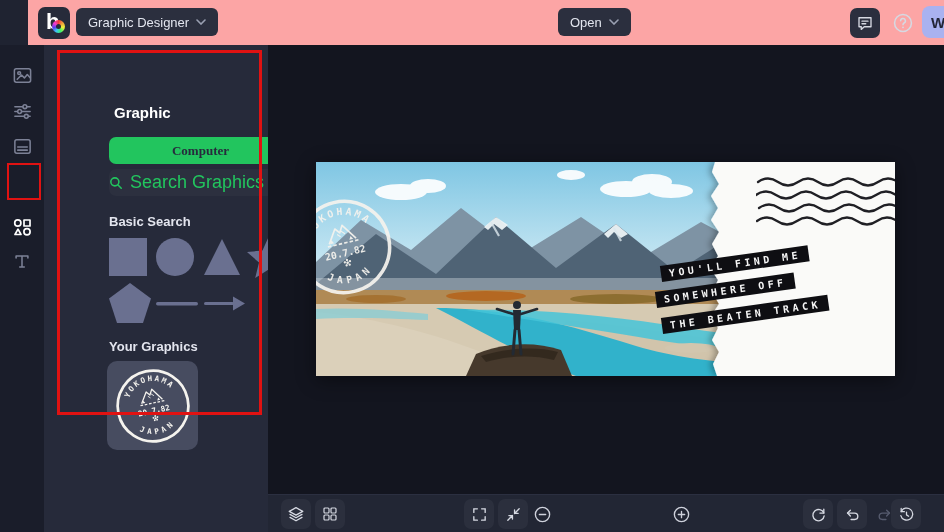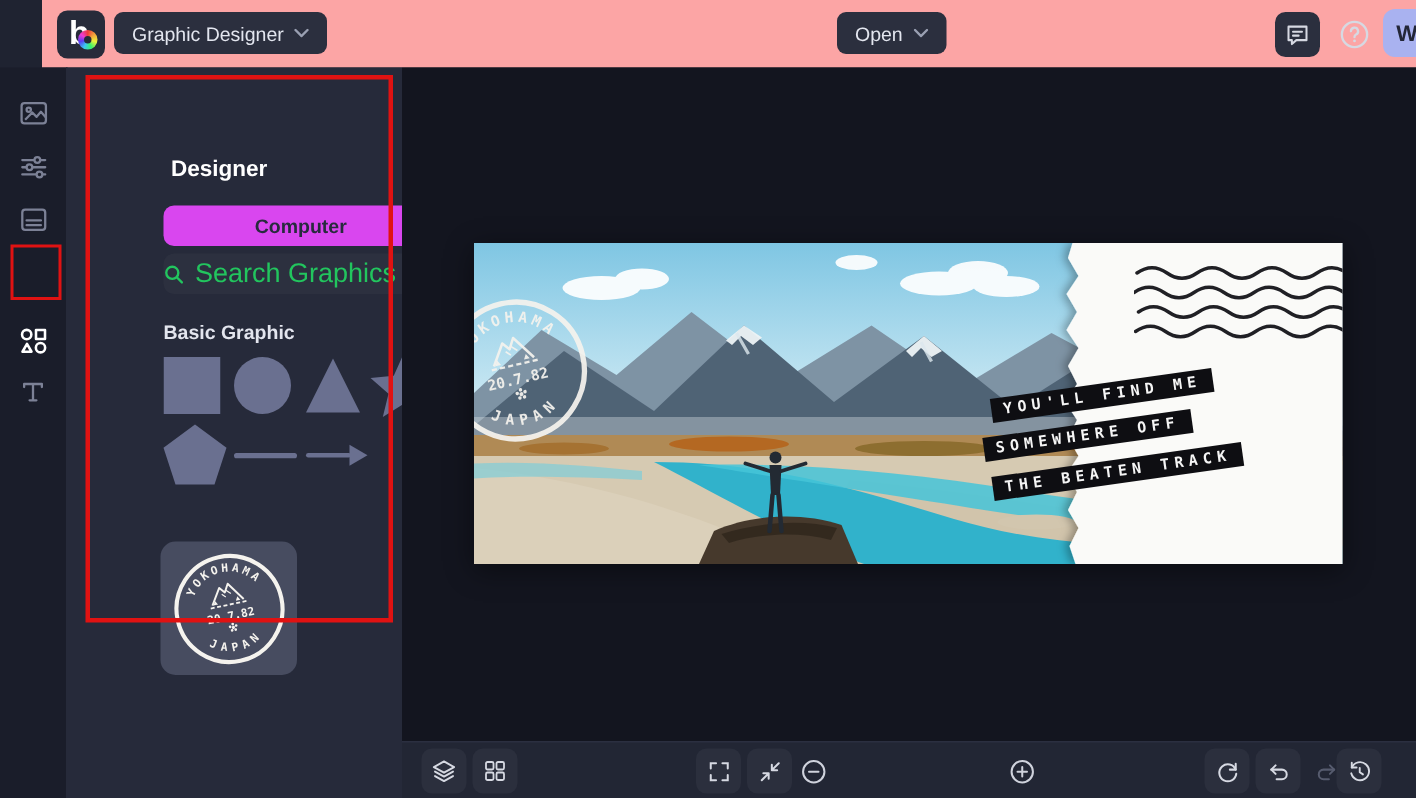--- a/index.html
+++ b/index.html
@@ -29,22 +29,22 @@
 
   
   #iconbar{left:0;top:45px;width:44px;height:487px;background:#1a1d2a;border-right:1px solid #242836;}
   .side-item{position:absolute;left:0;width:44px;height:36px;display:flex;align-items:center;justify-content:center;color:#7c8196;cursor:pointer;}
   .side-item.active{color:#ffffff;}
 
   
   #panel{left:44px;top:45px;width:224px;height:487px;background:#262a3a;}
   #panel-title{left:70px;top:59px;font-size:15px;font-weight:bold;color:#ffffff;}
   #info-btn{left:231px;top:58px;color:#c9cdda;cursor:pointer;}
-  .btn-accent{left:65px;top:92px;width:183px;height:27px;background:#d946ef;border-radius:7px;color:#272b3d;
-    font-size:13px;font-weight:bold;display:flex;align-items:center;justify-content:center;cursor:pointer;}
+  .btn-accent{left:65px;top:92px;width:183px;height:27px;background:#22c55e;border-radius:7px;color:#272b3d;
+    font-size:13px;font-weight:bold;display:flex;align-items:center;justify-content:center;cursor:pointer;font-family:Liberation Serif, serif;}
   .btn-search{left:65px;top:124px;width:183px;height:27px;background:#2c303f;border-radius:7px;color:#22c55e;
     font-size:18px;display:flex;align-items:center;justify-content:flex-start;gap:7px;cursor:pointer;}
   .section-head{position:absolute;left:65px;width:183px;height:16px;display:flex;align-items:center;justify-content:space-between;cursor:pointer;}
   .section-label{font-size:13px;font-weight:bold;color:#e3e5ee;}
   .collapse{color:#9aa0b2;}
   .shape{position:absolute;cursor:pointer;}
   .shape svg{display:block;}
   #your-tile{left:63px;top:316px;width:91px;height:89px;background:#474c60;border-radius:10px;cursor:pointer;
     display:flex;align-items:center;justify-content:center;}
 
@@ -152,41 +152,41 @@
       </svg>
     </div>
     <div class="side-item" style="top:198px">
       <svg width="20" height="20" viewBox="0 0 22 22" fill="none" stroke="currentColor" stroke-width="1.7" stroke-linecap="round">
         <path d="M4.5,5.5 h13 M4.5,5.5 v2.2 M17.5,5.5 v2.2 M11,5.5 v12 M8.5,17.5 h5"></path>
       </svg>
     </div>
   </div>
 
   <div id="panel" class="abs">
-    <div id="panel-title" class="abs">Designer</div>
+    <div id="panel-title" class="abs">Graphic</div>
     <div id="info-btn" class="abs">
       <svg width="17" height="17" viewBox="0 0 18 18" fill="none" stroke="currentColor" stroke-width="1.4">
         <circle cx="9" cy="9" r="7.6"></circle>
           <path d="M9,8 v5" stroke-linecap="round"></path>
           <circle cx="9" cy="5.3" r=".9" fill="currentColor" stroke="none"></circle>
       </svg>
     </div>
     <div class="abs btn-accent">
       <span>Computer</span>
     </div>
     <div class="abs btn-search">
       <svg width="14" height="14" viewBox="0 0 16 16" fill="none" stroke="currentColor" stroke-width="1.8" stroke-linecap="round">
         <circle cx="6.7" cy="6.7" r="4.6"></circle>
           <path d="M10.3,10.3 L14,14"></path>
       </svg>
       <span>Search Graphics</span>
     </div>
 
     <div class="section-head" style="top:168px">
-      <span class="section-label">Basic Graphic</span>
+      <span class="section-label">Basic Search</span>
       <svg class="collapse" width="10" height="6" viewBox="0 0 10 6">
           <path d="M1,5 L5,1 L9,5" fill="none" stroke="currentColor" stroke-width="1.6" stroke-linecap="round"></path>
         </svg>
     </div>
 
     <div class="shape" style="left:65px;top:193px">
       <svg width="38" height="38">
           <rect width="38" height="38" fill="#6a7090"></rect>
         </svg>
     </div>
@@ -217,20 +217,26 @@
         </svg>
     </div>
     <div class="shape" style="left:158px;top:249px">
       <svg width="44" height="19" viewBox="0 0 44 19">
           <path d="M2,8 h30 v-2 M2,11 h30 v2" fill="none"></path>
           <rect x="2" y="8" width="30" height="3" rx="1.5" fill="#6a7090"></rect>
           <path d="M31,2.5 L43,9.5 L31,16.5 Z" fill="#6a7090"></path>
         </svg>
     </div>
 
+    <div class="section-head" style="top:293px">
+      <span class="section-label">Your Graphics</span>
+      <svg class="collapse" width="10" height="6" viewBox="0 0 10 6">
+          <path d="M1,5 L5,1 L9,5" fill="none" stroke="currentColor" stroke-width="1.6" stroke-linecap="round"></path>
+        </svg>
+    </div>
 
     <div id="your-tile" class="abs">
       <svg id="thumb-stamp" class="stamp" viewBox="0 0 100 100">
         <defs>
           <path id="sa-top-A" d="M17,50 A33,33 0 0 1 83,50"></path>
           <path id="sa-bot-A" d="M13,50 A37,37 0 0 0 87,50"></path>
         </defs>
         <circle cx="50" cy="50" r="46.5" fill="none" stroke="currentColor" stroke-width="3.6"></circle>
         <g fill="currentColor" font-family="'DejaVu Sans Mono',monospace" font-weight="bold">
           <text font-size="10" letter-spacing="2.6"><textPath href="#sa-top-A" startOffset="50%" text-anchor="middle">YOKOHAMA</textPath></text>

